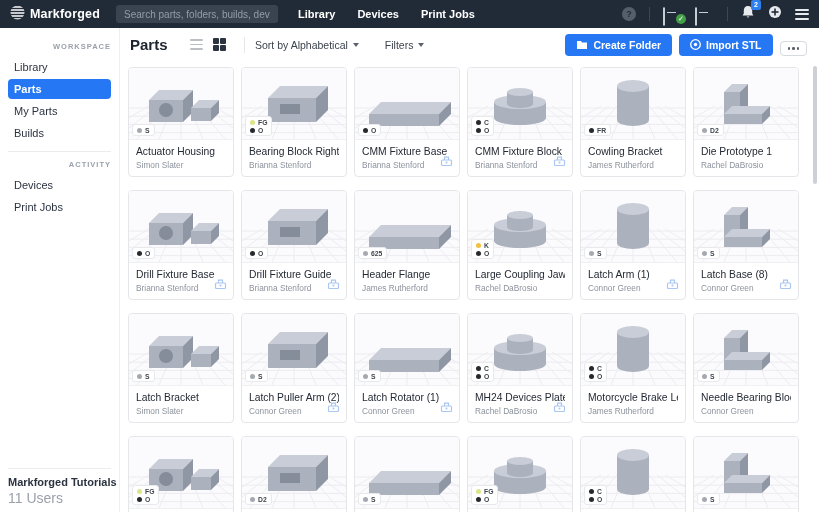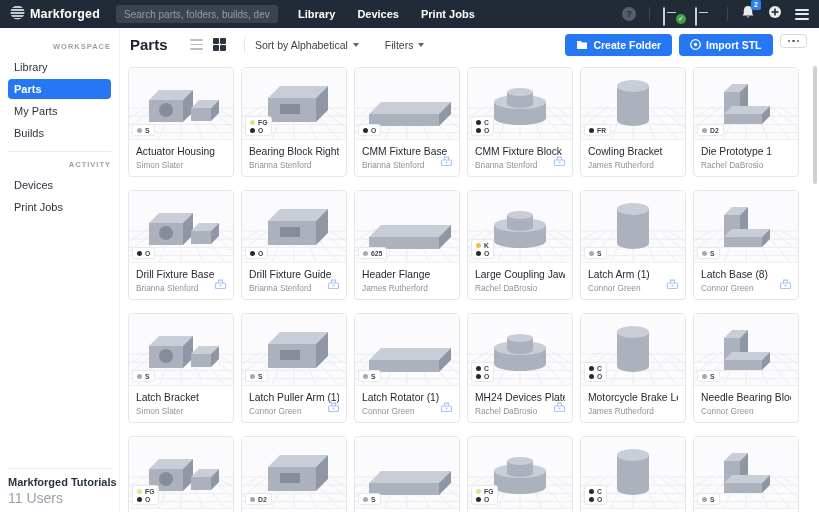--- a/index.html
+++ b/index.html
@@ -45,21 +45,21 @@
   .main-header { height:33px; display:flex; align-items:center; padding:0 12px 0 10px; flex:0 0 33px; }
   .page-title { font-size:15px; font-weight:700; color:#1d242e; margin-right:22px; }
   .view-toggles { display:flex; align-items:center; gap:10px; margin-right:18px; }
   .list-icon { display:flex; flex-direction:column; gap:2.5px; cursor:pointer; opacity:.45; }
   .list-icon i { width:13px; height:1.8px; background:#6a727d; border-radius:1px; }
   .grid-icon { display:grid; grid-template-columns:6px 6px; grid-template-rows:6px 6px; gap:1.5px; cursor:pointer; }
   .grid-icon i { background:#2b3340; border-radius:1px; }
   .vbar { width:1px; height:16px; background:#e4e6ea; margin-right:10px; }
   .dropdown { display:flex; align-items:center; gap:5px; font-size:10.5px; color:#3c434c; margin-right:26px; cursor:pointer; }
   .caret { width:0; height:0; border-left:3.5px solid transparent; border-right:3.5px solid transparent; border-top:4px solid #5b626b; }
-  .header-actions { margin-left:auto; display:flex; align-items:flex-start; gap:7px; }
+  .header-actions { margin-left:auto; display:flex; align-items:flex-end; gap:7px; }
   .btn-blue { display:flex; align-items:center; gap:5px; background:var(--accent); color:#fff; font-size:10.5px; font-weight:600; border:none; border-radius:4px; padding:5px 11px; cursor:pointer; font-family:"Liberation Sans",sans-serif; }
   .btn-more { background:#fff; border:1px solid #d6d9de; border-radius:4px; padding:5px 7px; display:flex; gap:2px; align-items:center; cursor:pointer; }
   .btn-more i { width:2.5px; height:2.5px; border-radius:50%; background:#5b626b; }
 
   
   .grid-area { flex:1; padding:6px 0 8px 8px; overflow:hidden; }
   .parts-grid { display:grid; grid-template-columns:repeat(6,106px); gap:13px 7px; }
   .card { width:106px; background:#fff; border:1px solid #e4e6e9; border-radius:4px; overflow:hidden; cursor:pointer; }
   .thumb { position:relative; height:72px; background:#fbfbfd; border-bottom:1px solid #eef0f2; }
   .thumb svg { display:block; }
@@ -756,21 +756,21 @@
                   <rect x="38" y="36" width="20" height="10" fill="#858c9a"></rect>
                 </svg>
       <div class="badges">
                   <div class="badge-row">
                     <span class="dot" style="background: rgb(165, 170, 178);"></span>
                     <span class="blab">S</span>
                   </div>
                 </div>
     </div>
     <div class="card-info">
-      <div class="part-name">Latch Puller Arm (1)</div>
+      <div class="part-name">Latch Puller Arm (2)</div>
       <div class="part-author">Connor Green</div>
       <span class="printed-ic">
         <svg width="13" height="12" viewBox="0 0 13 12" fill="none">
           <rect x="1.5" y="5" width="10" height="5.5" rx="1" stroke="var(--printed-blue)" stroke-width="1.2"></rect>
           <path d="M4.5 5V2.2h4V5" stroke="var(--printed-blue)" stroke-width="1.2"></path>
           <rect x="5.6" y="6.6" width="1.8" height="1.8" fill="var(--printed-blue)"></rect>
         </svg>
       </span>
     </div>
   </div>

